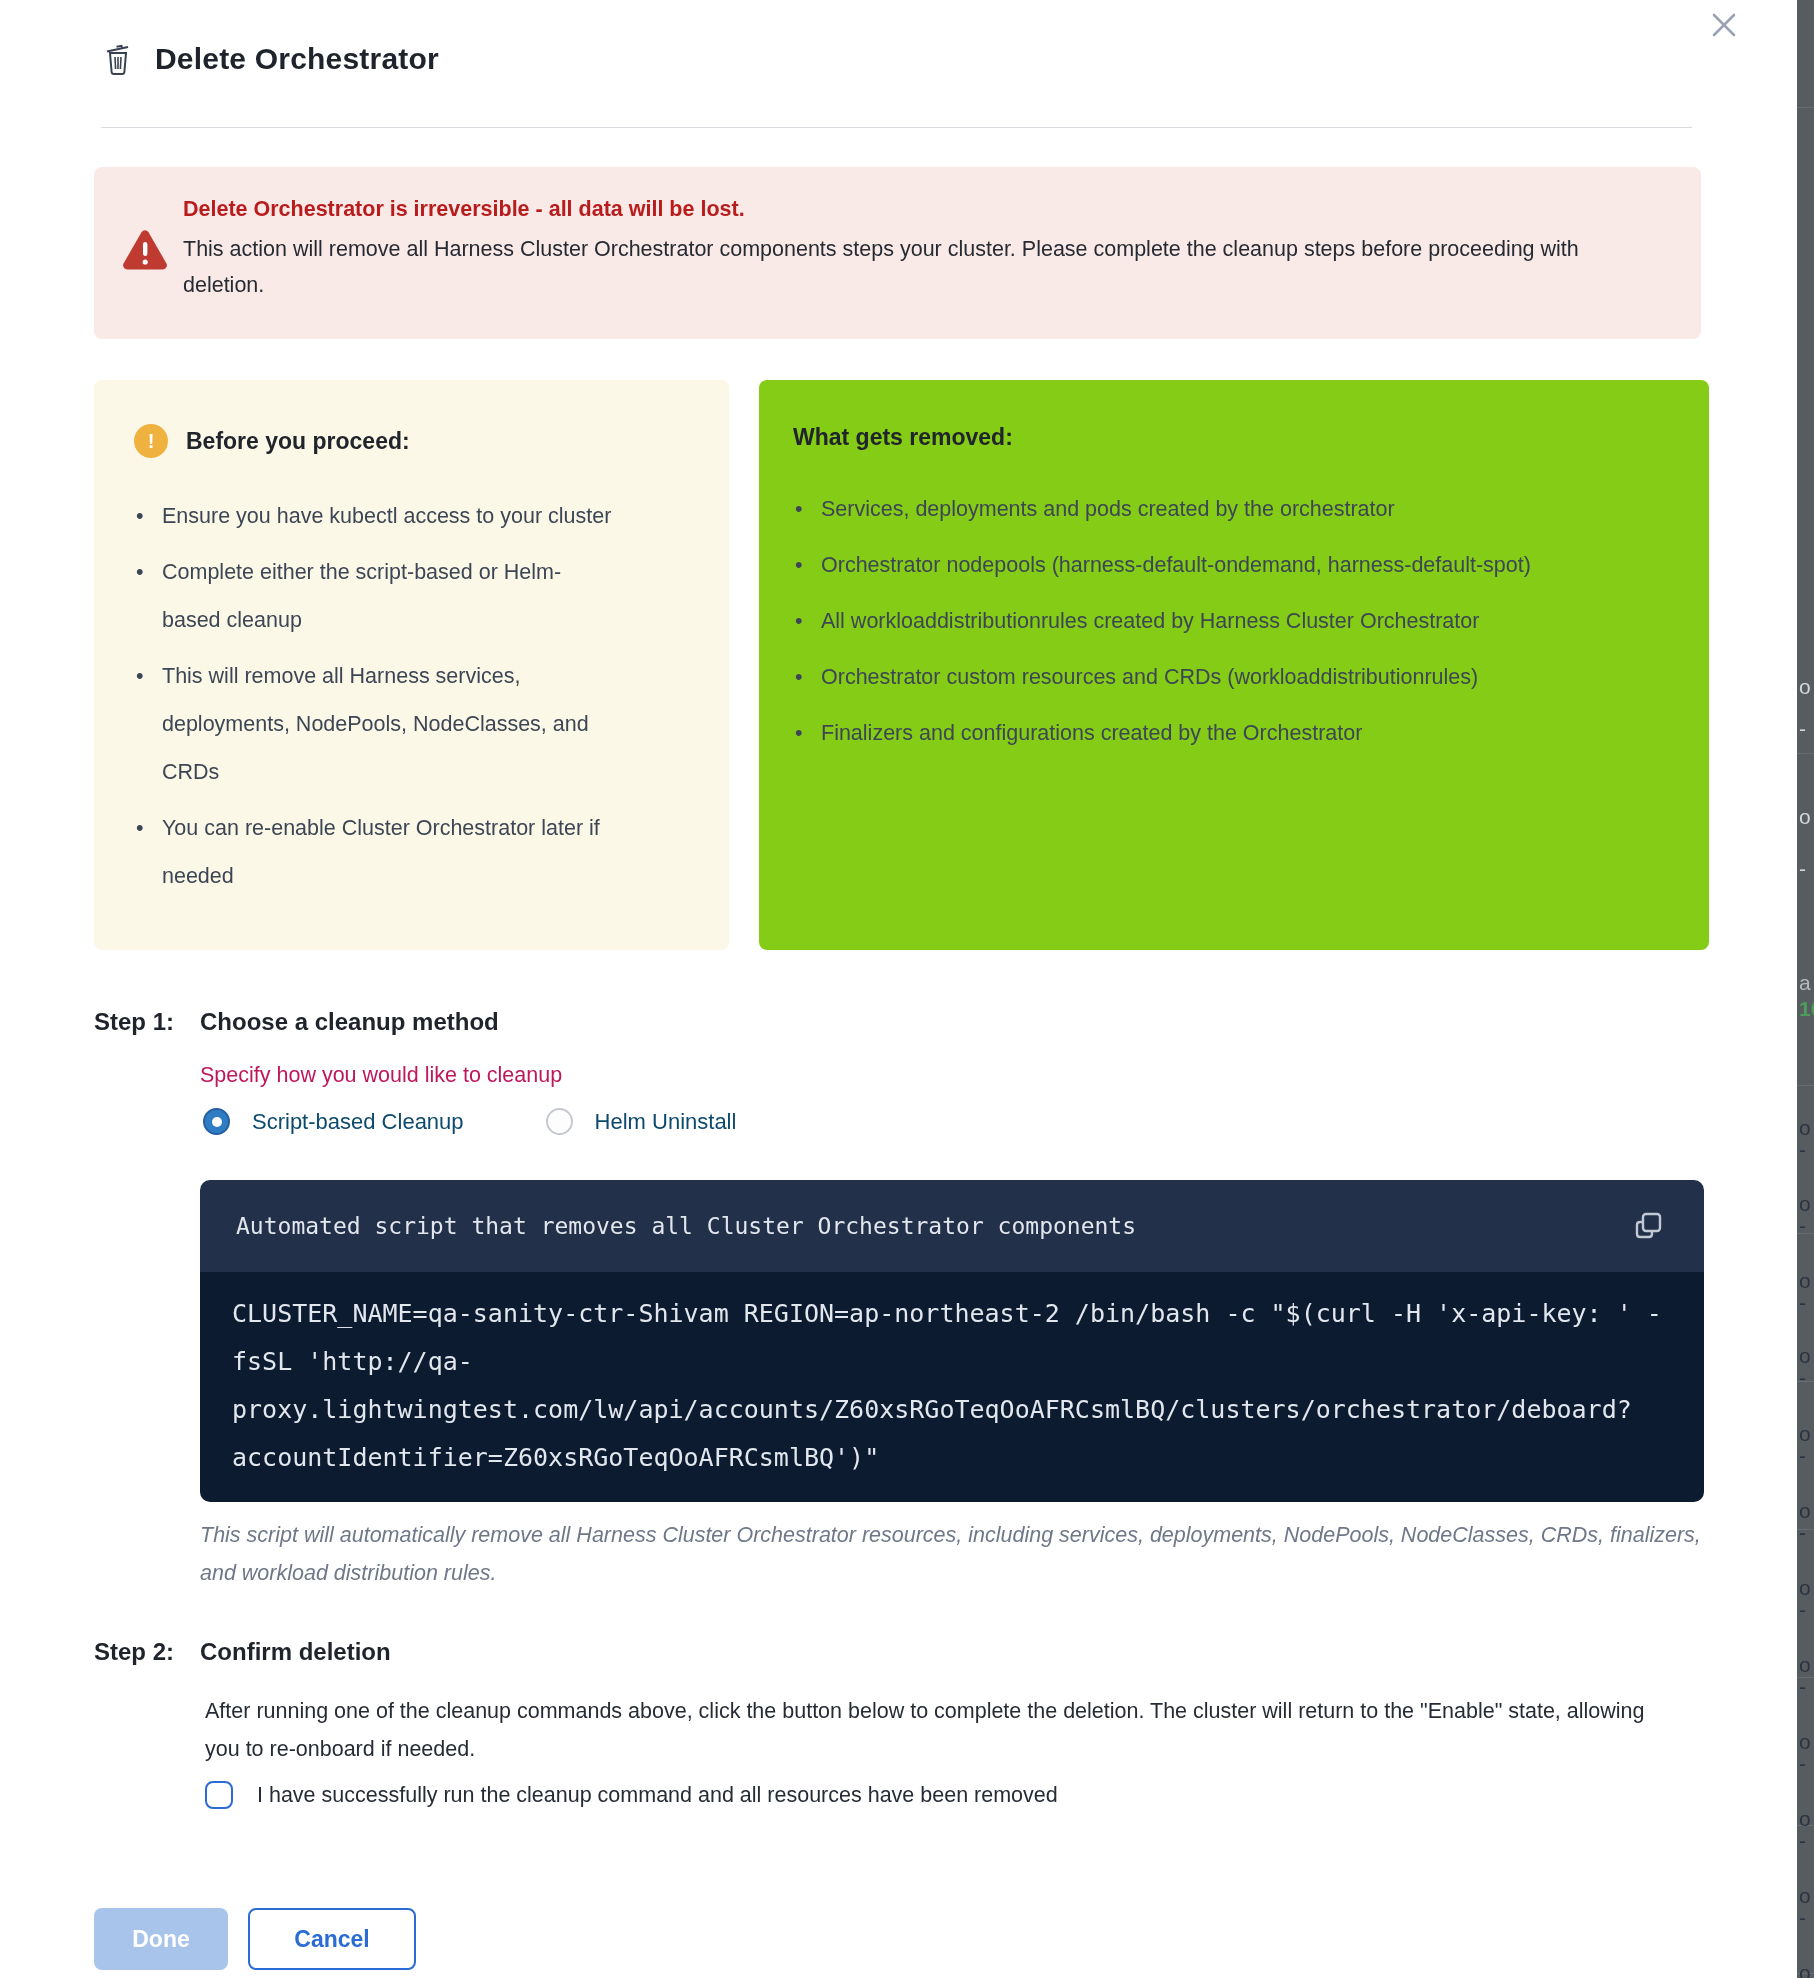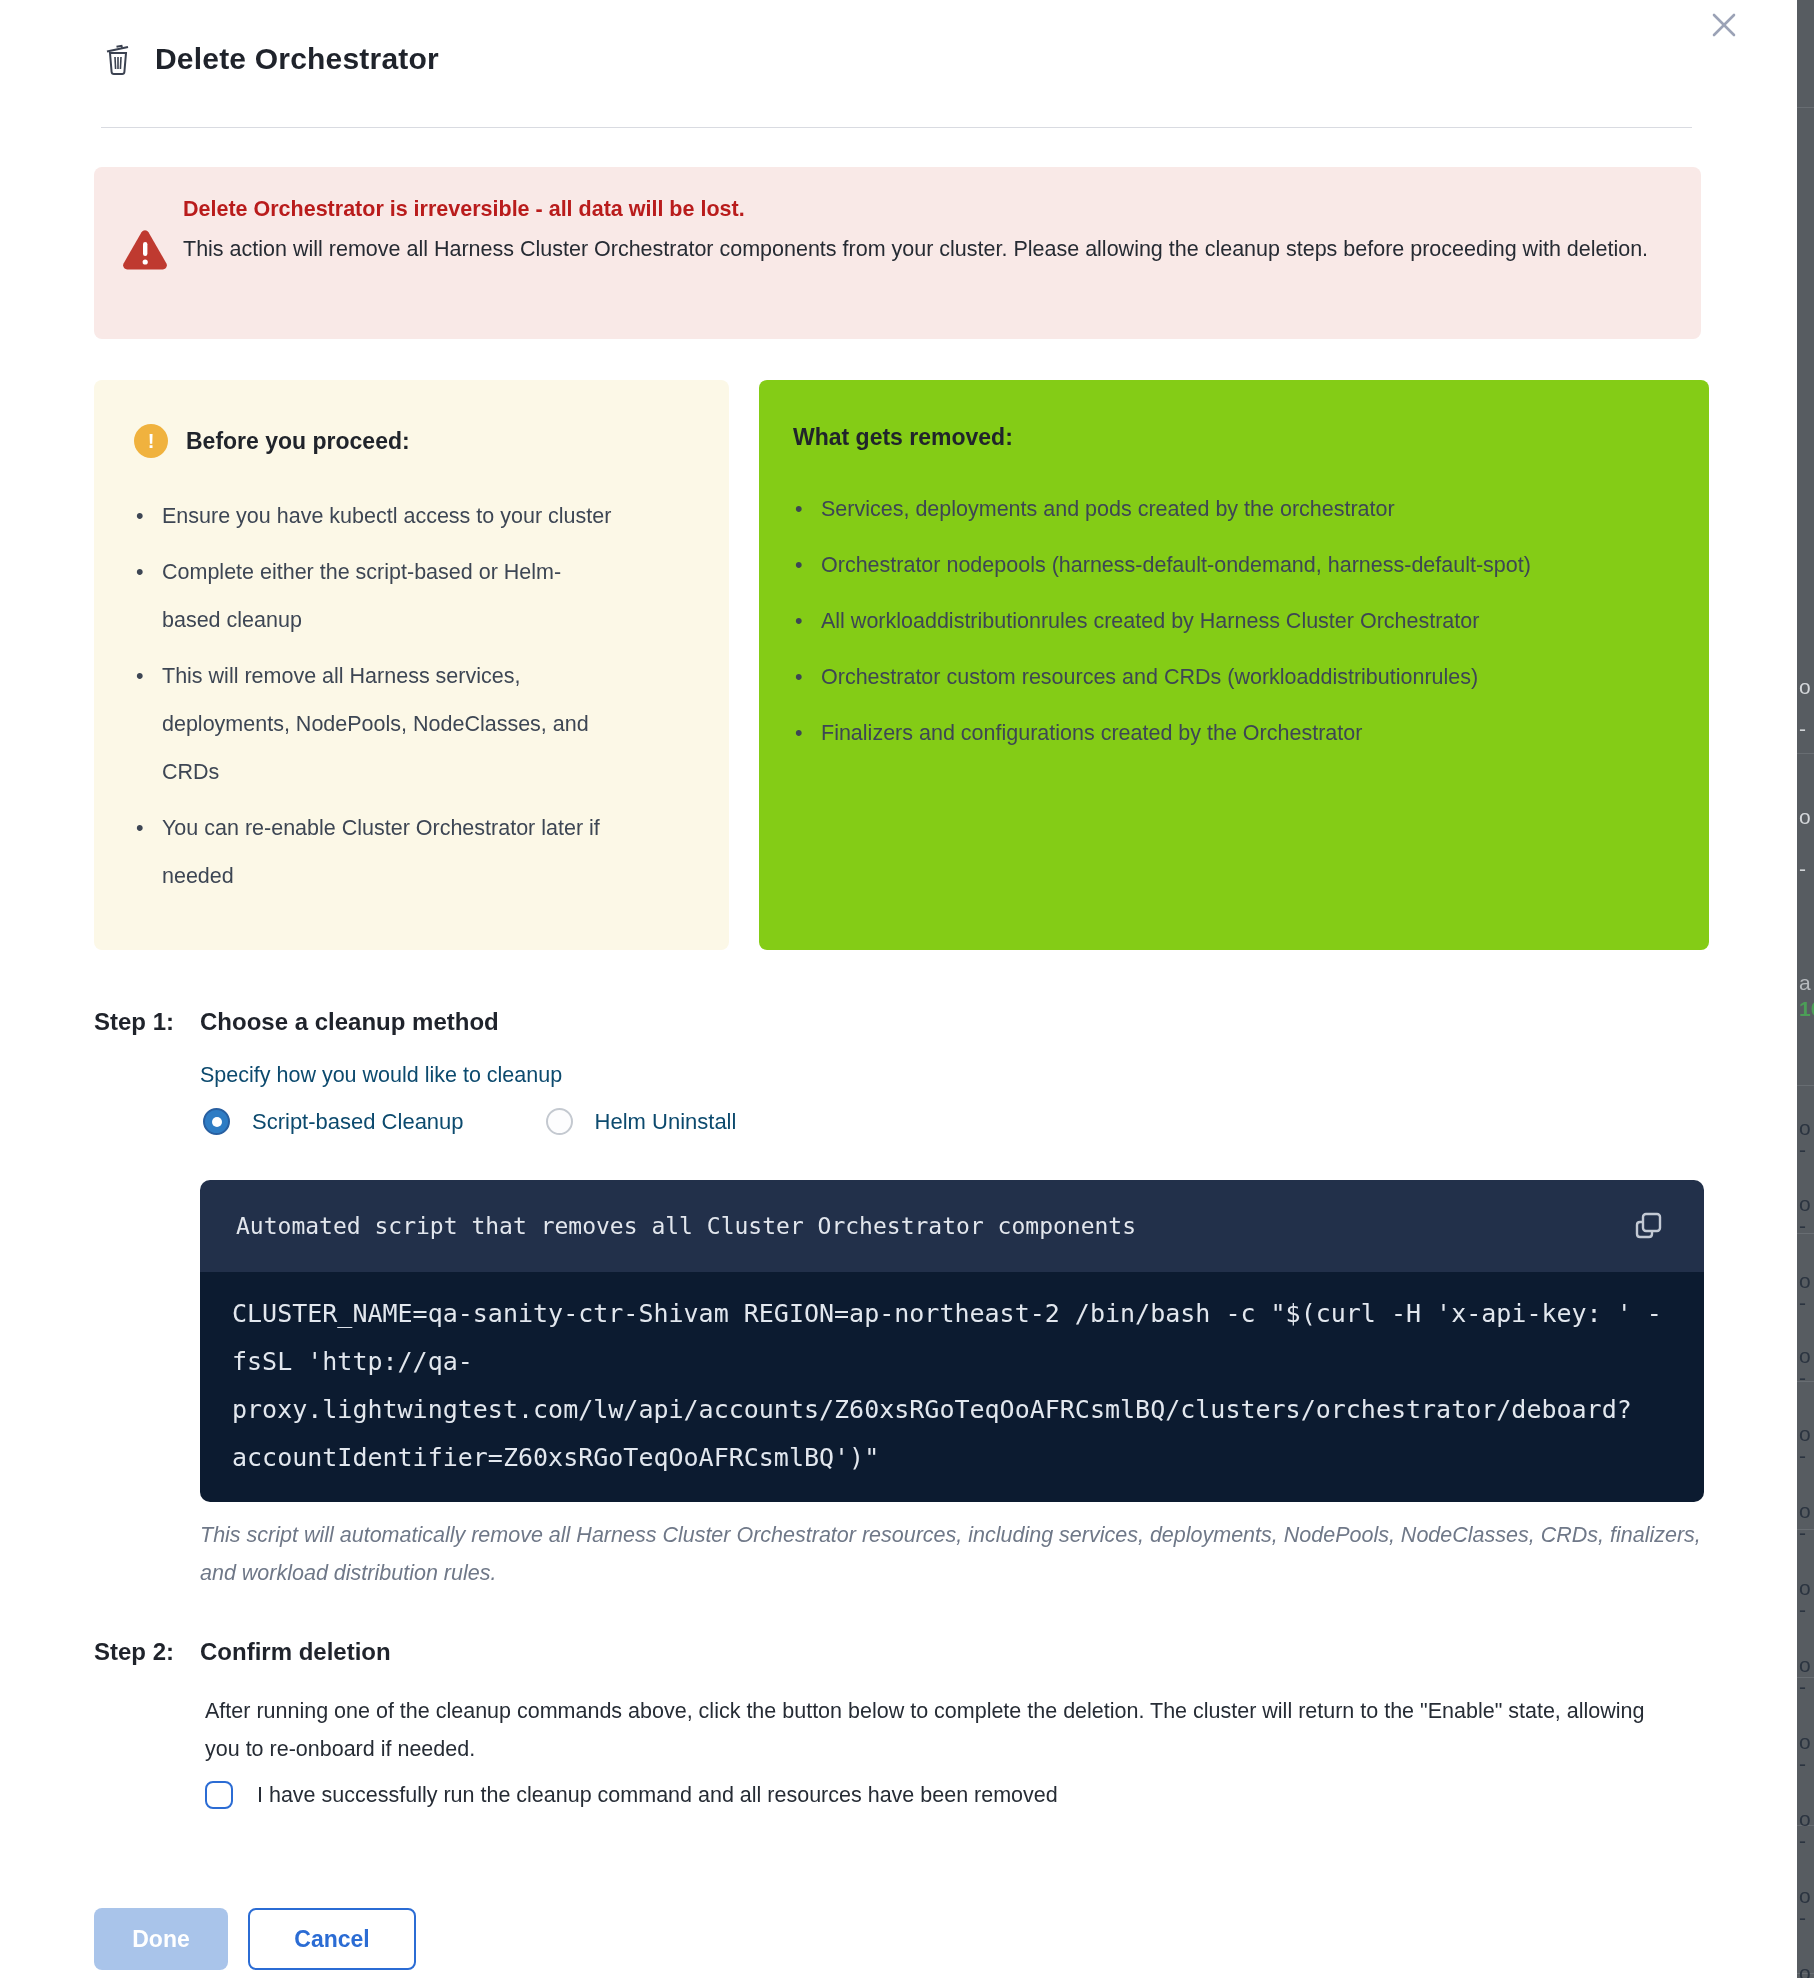--- a/index.html
+++ b/index.html
@@ -57,21 +57,21 @@
     position: relative; padding-left: 28px; font-size: 21.5px; color: #3d4654;
     line-height: 48px; margin-bottom: 8px;
   }
   .panel li::before { content: "•"; position: absolute; left: 2px; top: 0; color: #3d4654; }
   .panel-yellow li { max-width: 483px; }
   .panel-gray li { max-width: 758px; }
 
   
   .step-label { position: absolute; left: 94px; font-size: 24px; font-weight: 700; color: #1f232b; }
   .step-heading { position: absolute; left: 200px; font-size: 24px; font-weight: 700; color: #1f232b; }
-  .step1-sub { position: absolute; left: 200px; top: 1063px; font-size: 21.5px; color: #0c4a6e; }
+  .step1-sub { position: absolute; left: 200px; top: 1063px; font-size: 21.5px; color: #be185d; }
 
   .radio-row { position: absolute; left: 203px; top: 1108px; display: flex; align-items: center; }
   .radio-opt { display: flex; align-items: center; gap: 22px; cursor: pointer; }
   .radio-opt + .radio-opt { margin-left: 82px; }
   .radio-circle { width: 27px; height: 27px; border-radius: 50%; background: #fdfdfe; border: 2px solid #c4c9d0; position: relative; flex: 0 0 auto; }
   .radio-circle.on { background: #2e7cc4; border: 2.5px solid #285fa0; }
   .radio-circle.on::after {
     content: ""; position: absolute; left: 50%; top: 50%; transform: translate(-50%,-50%);
     width: 10px; height: 10px; border-radius: 50%; background: #ffffff;
   }
@@ -144,21 +144,21 @@
   <div class="banner">
     <span class="banner-icon">
       <svg width="48" height="44" viewBox="0 0 48 44">
         <path d="M20.5 4.2 C22.1 1.5 25.9 1.5 27.5 4.2 L45.3 35.2 C46.9 38 44.9 41.5 41.8 41.5 L6.2 41.5 C3.1 41.5 1.1 38 2.7 35.2 Z" fill="#bf3a30"></path>
         <rect x="22" y="14" width="4.4" height="14" rx="2.2" fill="#ffffff"></rect>
         <circle cx="24.2" cy="34" r="2.6" fill="#ffffff"></circle>
       </svg>
     </span>
     <div class="banner-text">
       <div class="banner-title">Delete Orchestrator is irreversible - all data will be lost.</div>
-      <div class="banner-body">This action will remove all Harness Cluster Orchestrator components from your cluster. Please allowing the cleanup steps before proceeding with deletion.</div>
+      <div class="banner-body">This action will remove all Harness Cluster Orchestrator components steps your cluster. Please complete the cleanup steps before proceeding with deletion.</div>
     </div>
   </div>
 
   <div class="panel panel-yellow">
     <div class="panel-head">
       <span class="warn-badge">!</span>
       <h3>Before you proceed:</h3>
     </div>
     <ul>
       <li>Ensure you have kubectl access to your cluster</li>

